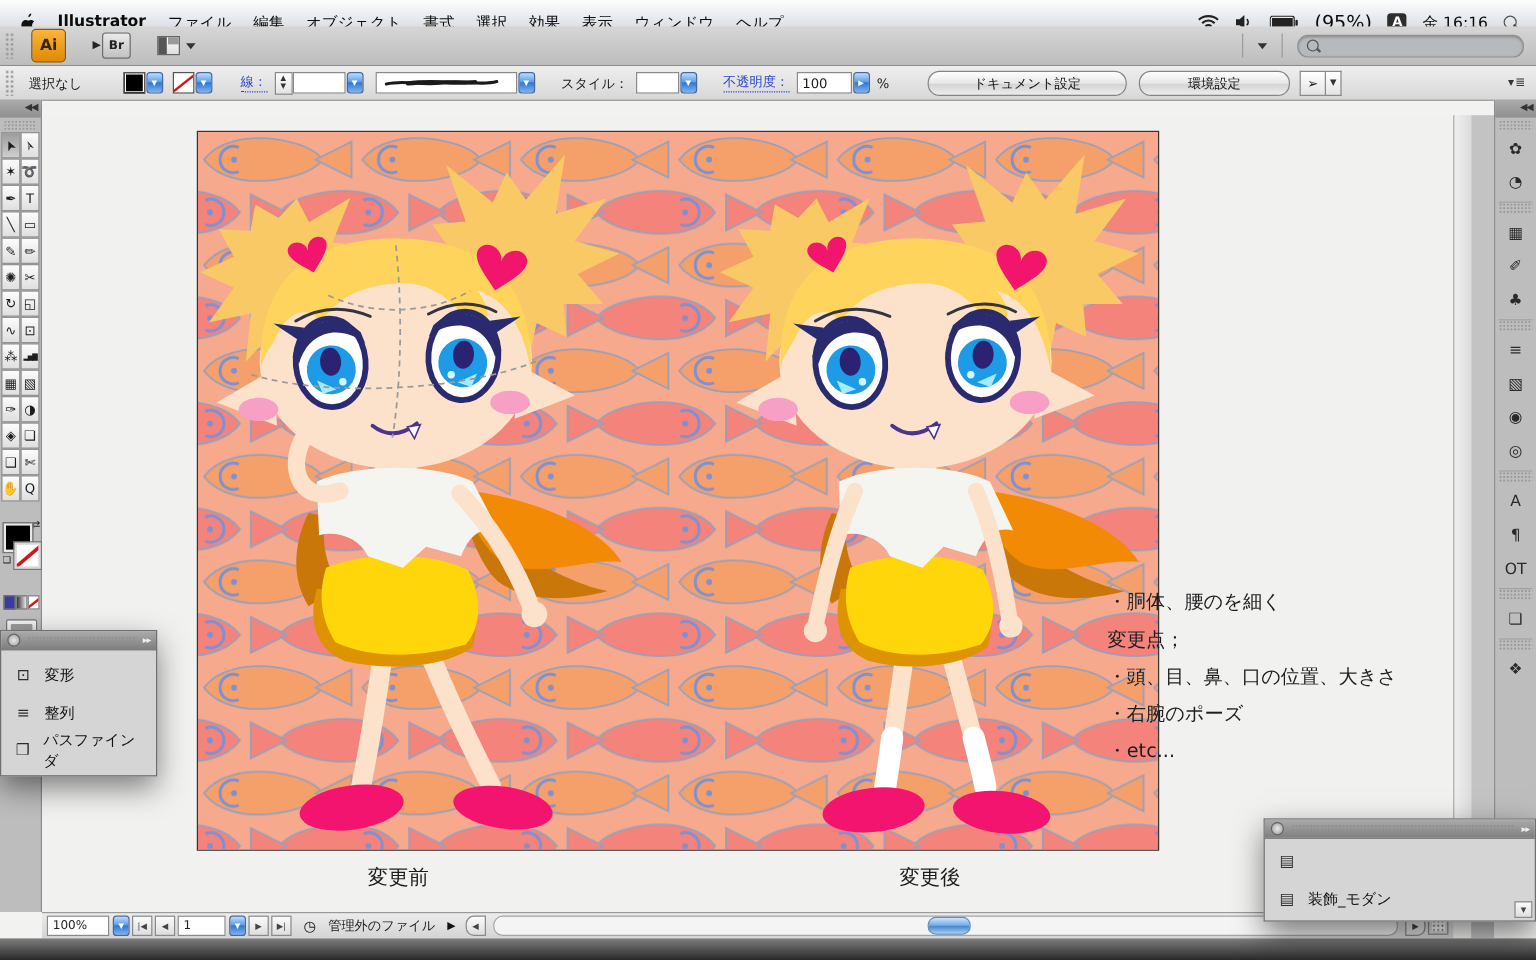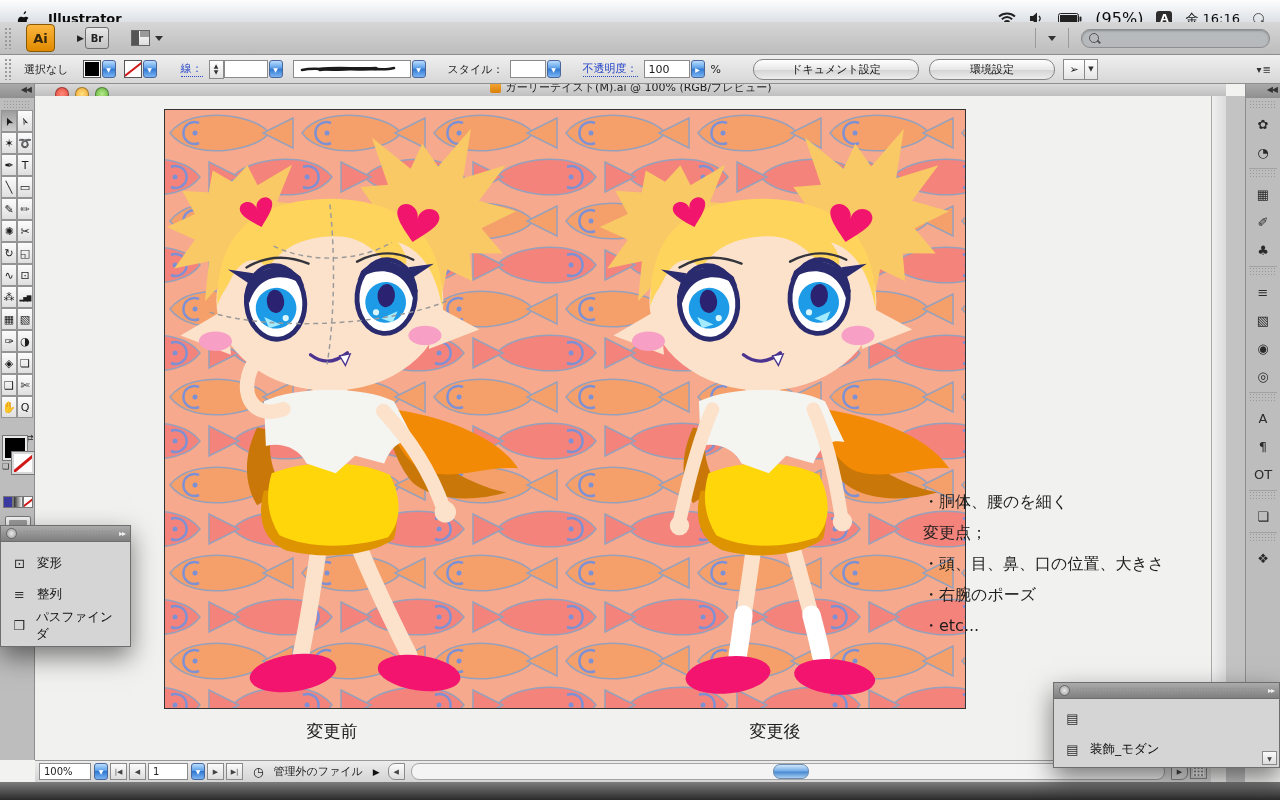--- a/index.html
+++ b/index.html
@@ -156,20 +156,31 @@
 </head>
 <body>
 
 <div class="screen">
 
   <div class="menubar">
     <svg class="apple" viewBox="0 0 14 16">
       <path d="M9.5,0 C9.8,1.6 8.6,3.1 7.2,3.3 C6.9,1.8 8.1,0.3 9.5,0 Z M11.8,15.1 C10.9,16 9.9,15.8 9,15.4 C8.1,15 7.3,15 6.3,15.4 C5.2,15.9 4.3,15.9 3.4,15 C1.3,12.9 0.6,9.3 2.2,7.1 C3.1,5.8 4.6,5.4 5.9,5.9 C6.7,6.2 7.4,6.2 8.3,5.9 C9.7,5.4 11,5.7 12,7 C9.6,8.5 9.9,11.6 11.8,15.1 Z" fill="#111"></path>
     </svg>
     <span class="app-name">Illustrator</span>
+    <span style="display:flex;">
+        <span class="menu-item">ファイル</span>
+        <span class="menu-item">編集</span>
+        <span class="menu-item">オブジェクト</span>
+        <span class="menu-item">書式</span>
+        <span class="menu-item">選択</span>
+        <span class="menu-item">効果</span>
+        <span class="menu-item">表示</span>
+        <span class="menu-item">ウィンドウ</span>
+        <span class="menu-item">ヘルプ</span>
+      </span>
     <span class="menu-right">
       <svg width="18" height="13" viewBox="0 0 18 13">
         <path d="M1,4.5 C5.5,0.5 12.5,0.5 17,4.5" stroke="#222" stroke-width="1.8" fill="none"></path>
         <path d="M3.8,7.3 C7,4.5 11,4.5 14.2,7.3" stroke="#222" stroke-width="1.8" fill="none"></path>
         <path d="M6.5,10 C8,8.8 10,8.8 11.5,10" stroke="#222" stroke-width="1.8" fill="none"></path>
         <circle cx="9" cy="12" r="1.3" fill="#222"></circle>
       </svg>
       <svg width="16" height="13" viewBox="0 0 16 13">
         <polygon points="1,4 4,4 8,0.5 8,12.5 4,9 1,9" fill="#222"></polygon>
         <path d="M10,4 C11.5,5.5 11.5,7.5 10,9" stroke="#222" stroke-width="1.4" fill="none"></path>
@@ -202,21 +213,21 @@
       <span class="tri-down"></span>
       <span class="vdiv"></span>
       <span class="search-field">
         <span class="mag"></span>
       </span>
     </span>
   </div>
 
   <div class="controlbar">
     <span class="dragdots" style="margin-left:4px;"></span>
-    <span class="cb-label" style="margin-right:14px;">選択なし</span>
+    <span class="cb-label" style="margin-right:34px;">選択なし</span>
     <span class="swatch fill"></span>
     <span class="nub">▼</span>
     <span style="width:8px;"></span>
     <span class="swatch none"></span>
     <span class="nub">▼</span>
     <span style="width:18px;"></span>
     <span class="cb-link">線：</span>
     <span class="stepper">▲<br>▼</span>
     <span class="field" style="width:34px;"></span>
     <span class="nub">▼</span>
@@ -242,29 +253,20 @@
     <span style="width:10px;"></span>
     <span class="pill" style="width:80px;justify-content:center;">環境設定</span>
     <span style="width:8px;"></span>
     <span class="cursor-btn">
       <span>➢</span>
     </span>
     <span class="mini-drop">▼</span>
     <span class="panelmenu">▾≣</span>
   </div>
 
-  <div class="titlebar">
-    <span class="light" style="left:20px;background:radial-gradient(#ff8a7a,#e4473a);"></span>
-    <span class="light" style="left:40px;background:radial-gradient(#ffe084,#f0a72d);"></span>
-    <span class="light" style="left:60px;background:radial-gradient(#b8e98a,#5fb23c);"></span>
-    <span class="doc-title">
-      <span class="doc-ic"></span>
-      <span>ガーリーテイスト(M).ai @ 100% (RGB/プレビュー)</span>
-    </span>
-  </div>
 
   <div class="pasteboard">
     <svg class="artboard" viewBox="0 0 800 598">
       <defs>
         <g id="fish">
           <path d="M5,22 C16,7 40,2 64,5 C84,8 98,14 104,22 C98,30 84,36 64,39 C40,42 16,37 5,22 Z" stroke="#97A0BA" stroke-width="1.5"></path>
           <path d="M98,22 L128,7 L128,37 Z" stroke="#97A0BA" stroke-width="1.5"></path>
           <path d="M34,12 A11,11 0 1 0 34,32" fill="none" stroke="#7E90D4" stroke-width="2.5"></path>
           <circle cx="30" cy="22" r="2.5" fill="#7E90D4" stroke="none"></circle>
         </g>

